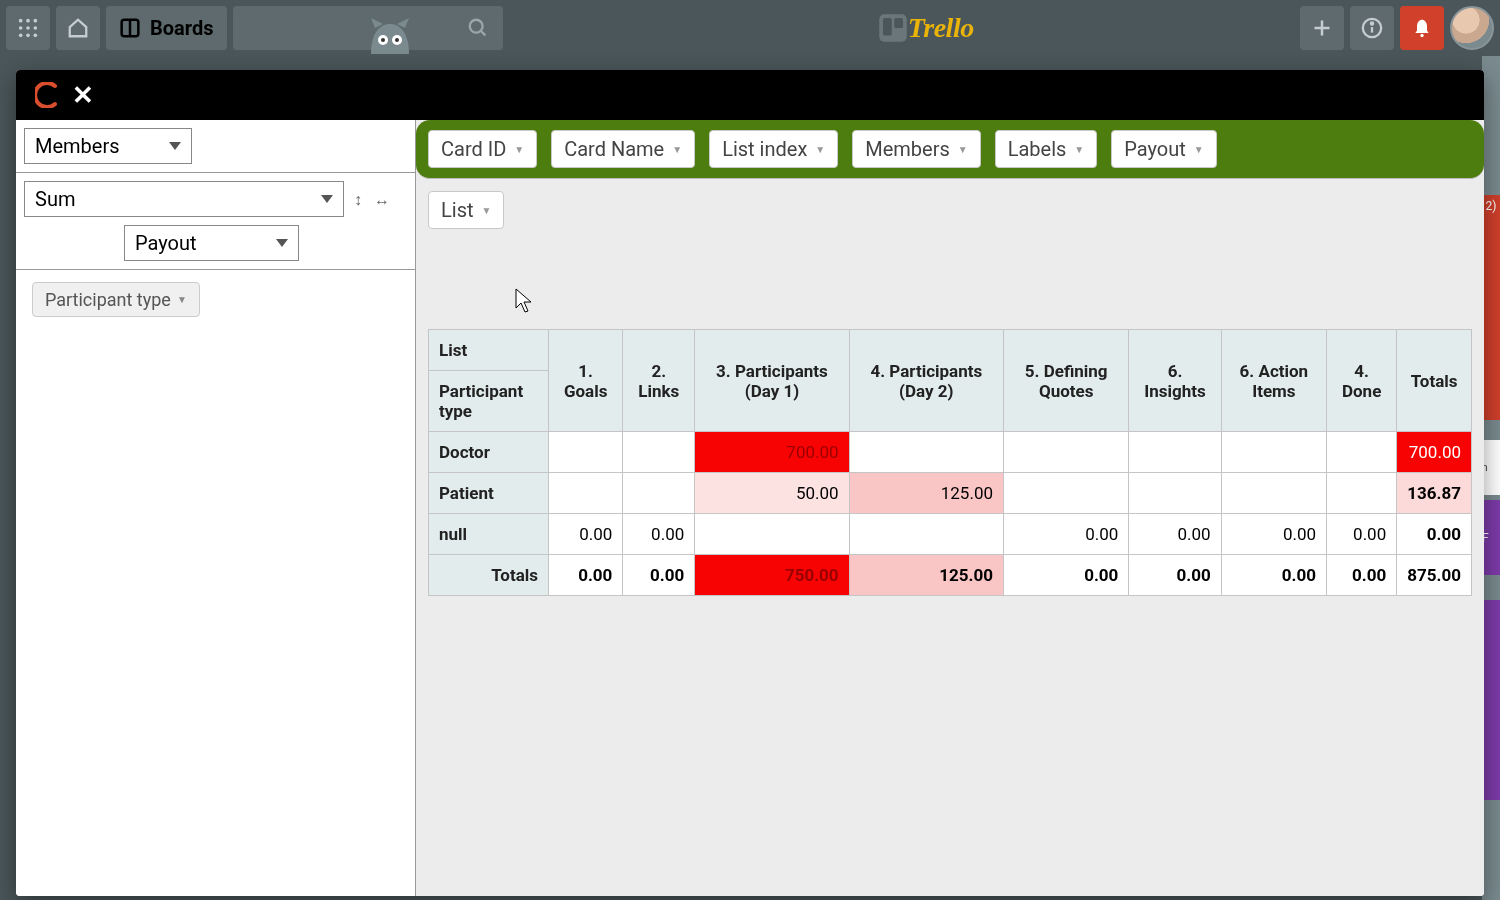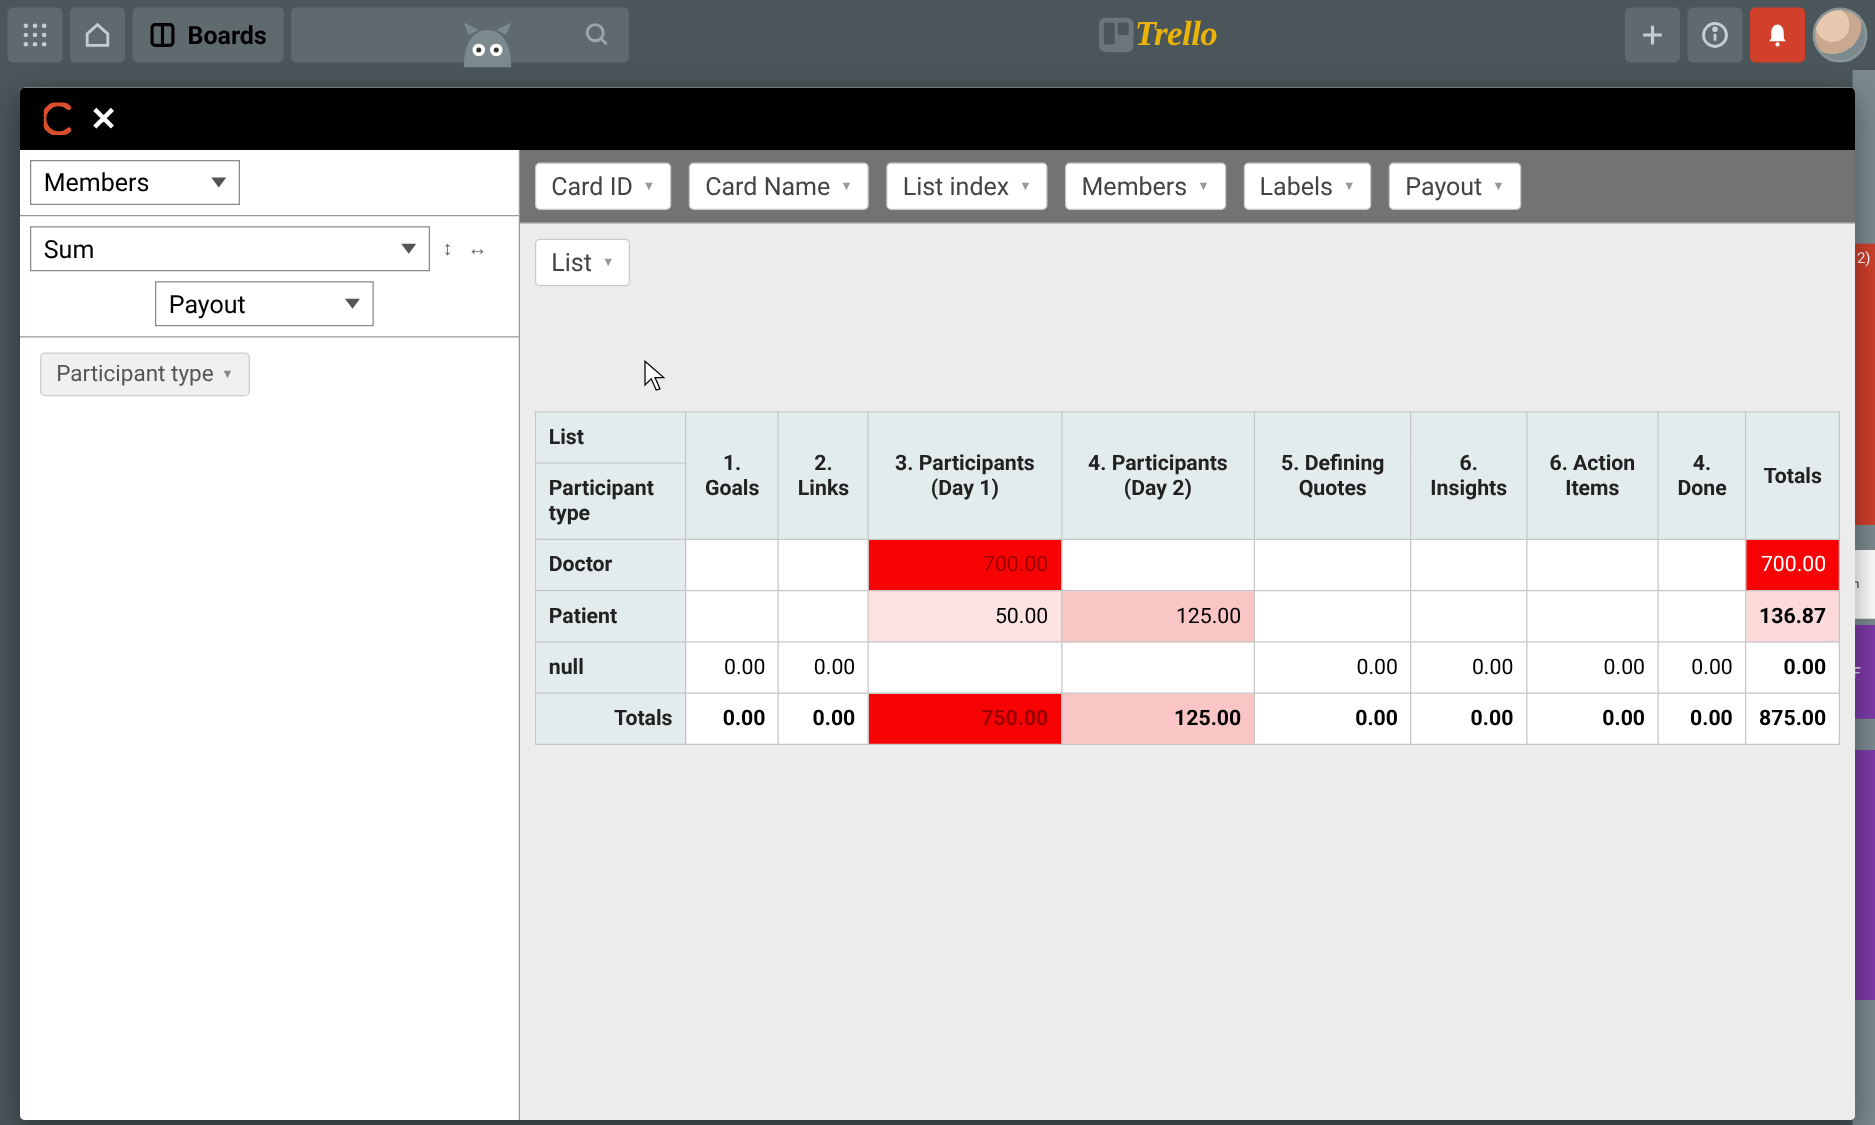--- a/index.html
+++ b/index.html
@@ -37,21 +37,21 @@
   .agg-line { display:flex; align-items:center; gap:10px;}
   .config-row3 { padding: 12px 16px; flex: 1; }
   .sel-render { border:1px solid #888; height:36px; font-size:20px; display:flex; align-items:center; padding:0 10px 0 10px; background:#fff; justify-content:space-between; width:168px;}
   .sel-agg { width: 320px; }
   .sel-metric { width: 175px; margin-left: 100px;}
   .arrow-btns { display:flex; gap:12px; color:#666; font-size:16px;}
   .dim-pill { display: inline-flex; align-items:center; gap:6px; background: #f0f0f0; border: 1px solid #ccc; border-radius: 4px; padding: 6px 12px; font-size: 18px; color: #555; }
   .dim-pill .tri { font-size: 10px; color: #888; }
 
   .content { flex: 1; background: #ececec; display: flex; flex-direction: column; overflow: auto; }
-  .filter-bar { padding: 10px 12px; display: flex; gap: 14px; flex-wrap: wrap; border-bottom: 1px solid #bbb; background:#737373;}
+  .filter-bar { padding: 10px 12px; display: flex; gap: 14px; flex-wrap: wrap; border-bottom: 1px solid #bbb; background:#4d7c0f;border-radius:14px;}
   .list-bar { padding: 12px 12px 100px 12px; background:#ececec;}
   .f-pill { display: inline-flex; align-items:center; gap:8px; background: #fff; border: 1px solid #c9c9c9; border-radius: 4px; padding: 6px 12px; font-size: 20px; color: #444; cursor:pointer;}
   .f-pill .tri { font-size: 10px; color: #999; }
 
   .tbl-wrap { padding: 0 12px 12px 12px; }
   table { border-collapse: collapse; width: 100%; background: #fff; font-size: 17px; }
   th, td { border: 1px solid #c5c5c5; padding: 10px 10px; text-align: right; }
   th { background: #e3ecec; font-weight: 700; color: #222; text-align: center;}
   .rowhdr { background: #e3ecec; text-align: left; font-weight: 700; color: #222;}
   .corner-top { background: #e3ecec; font-weight:700; text-align:left; vertical-align:top;}

